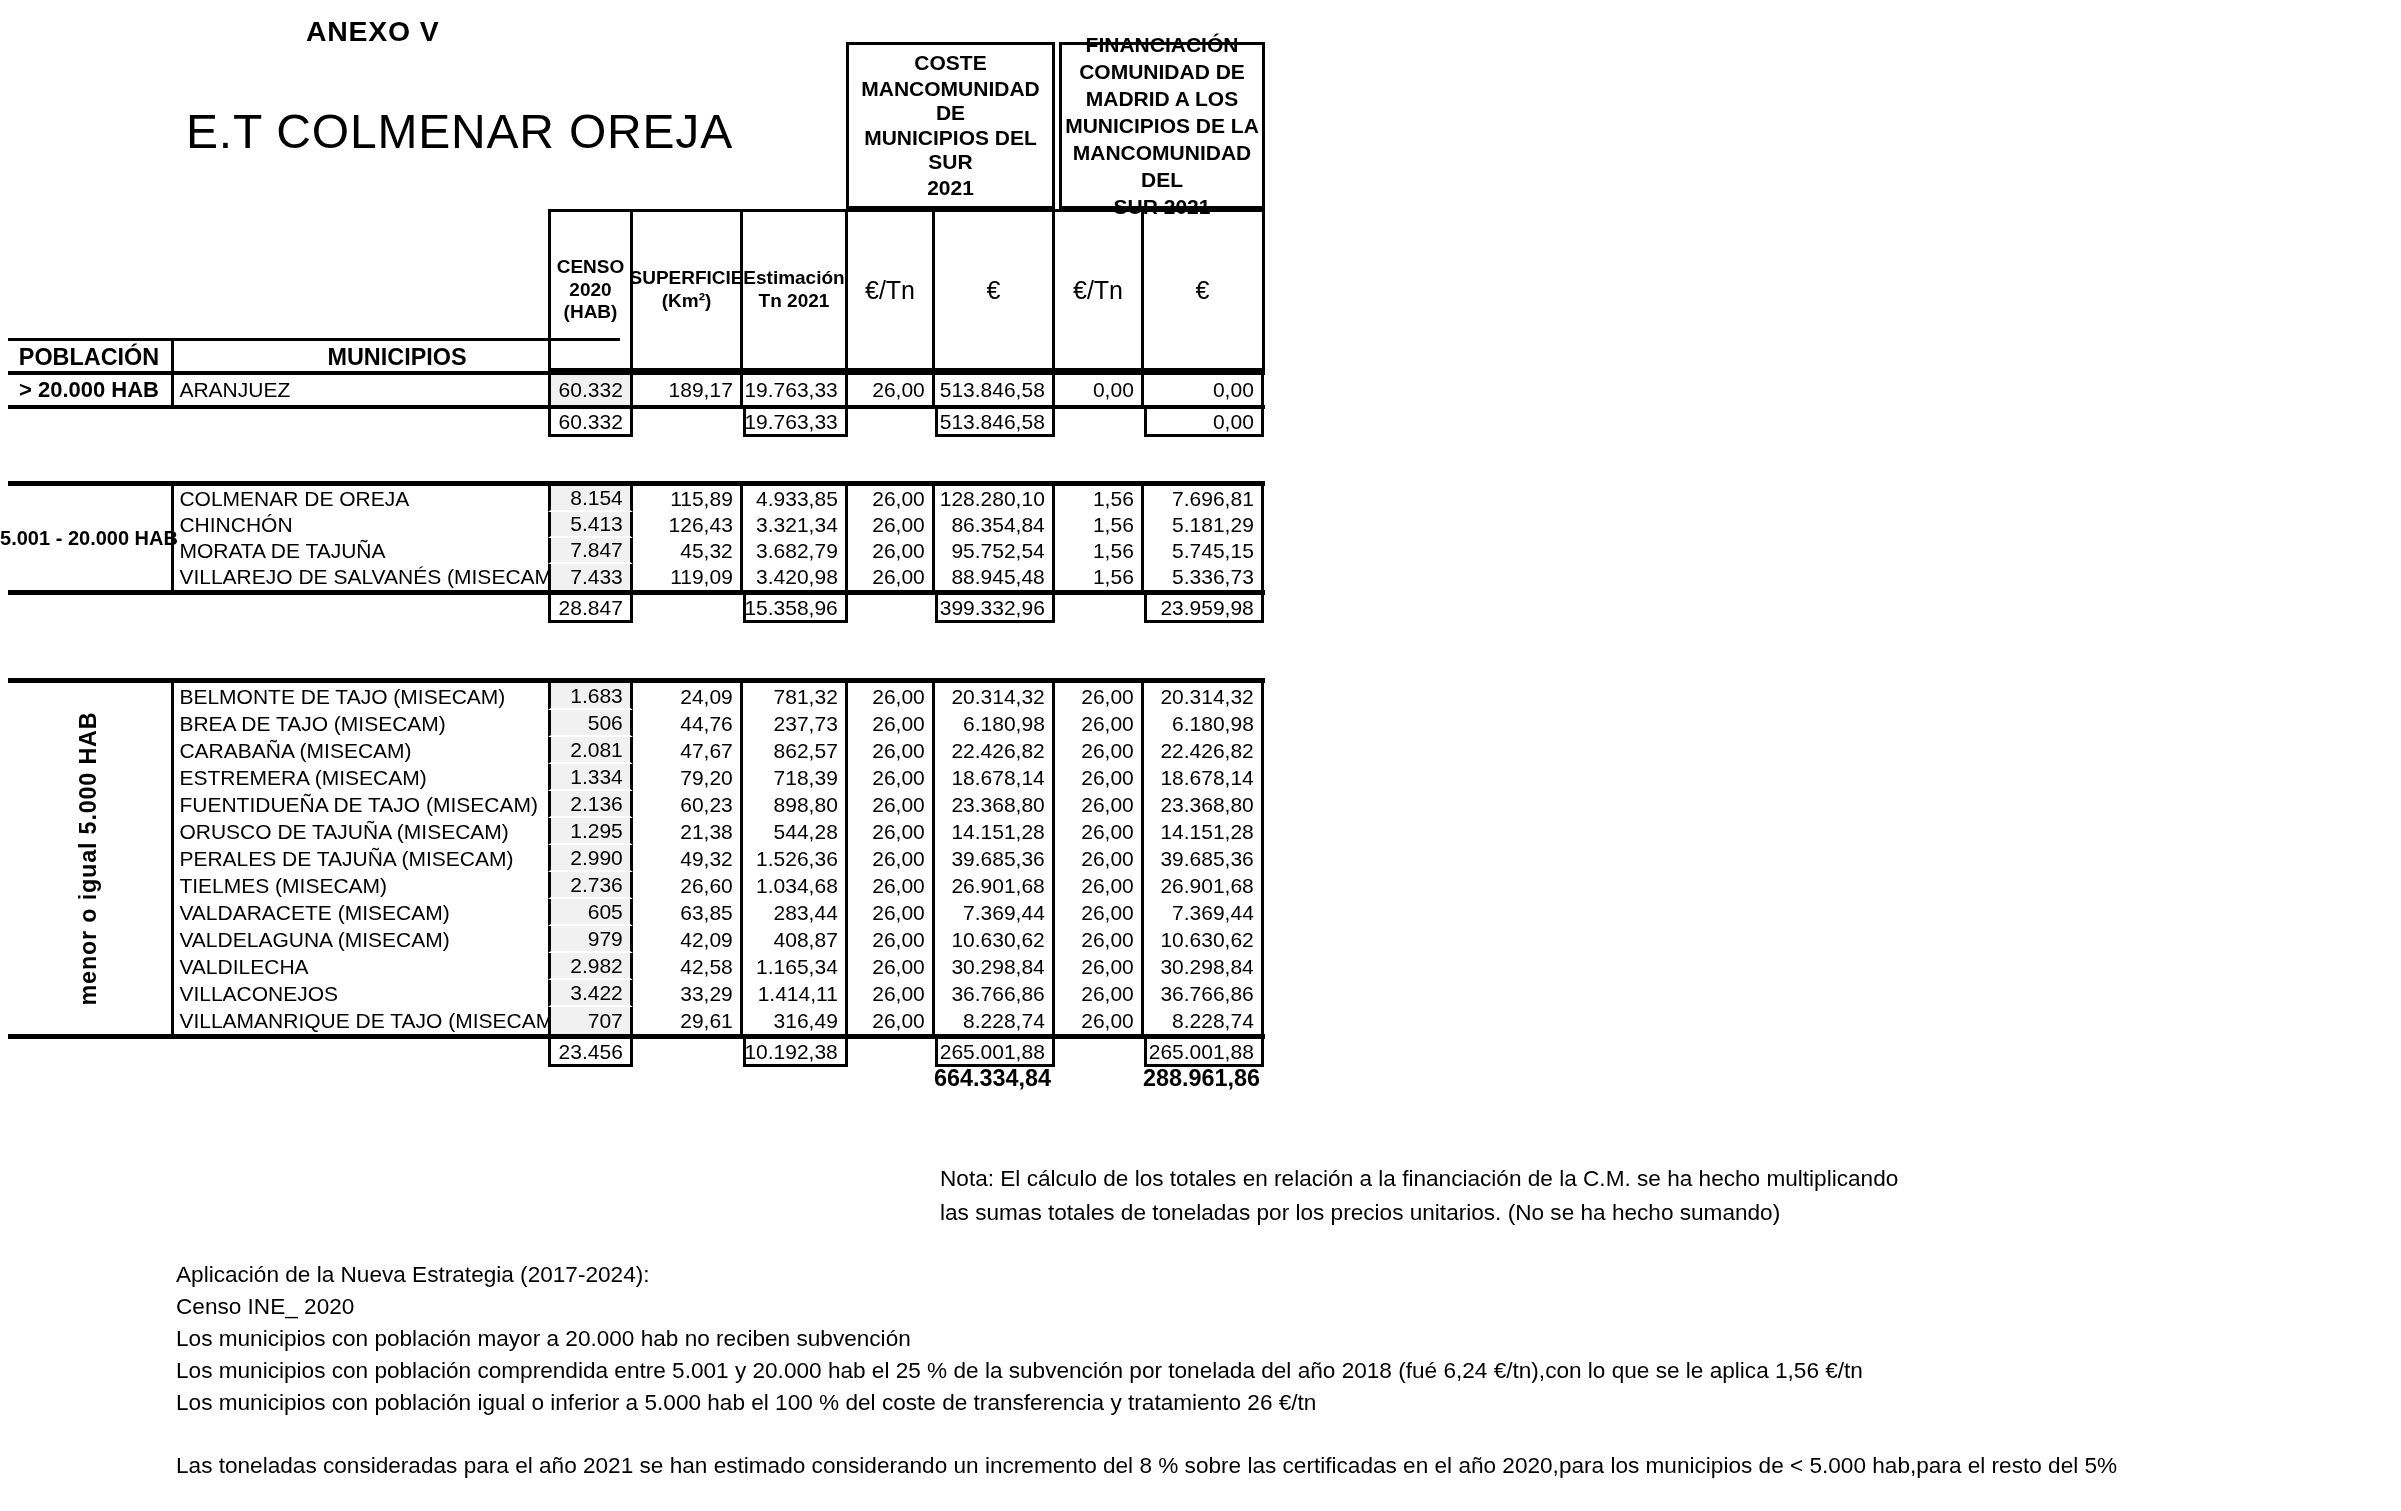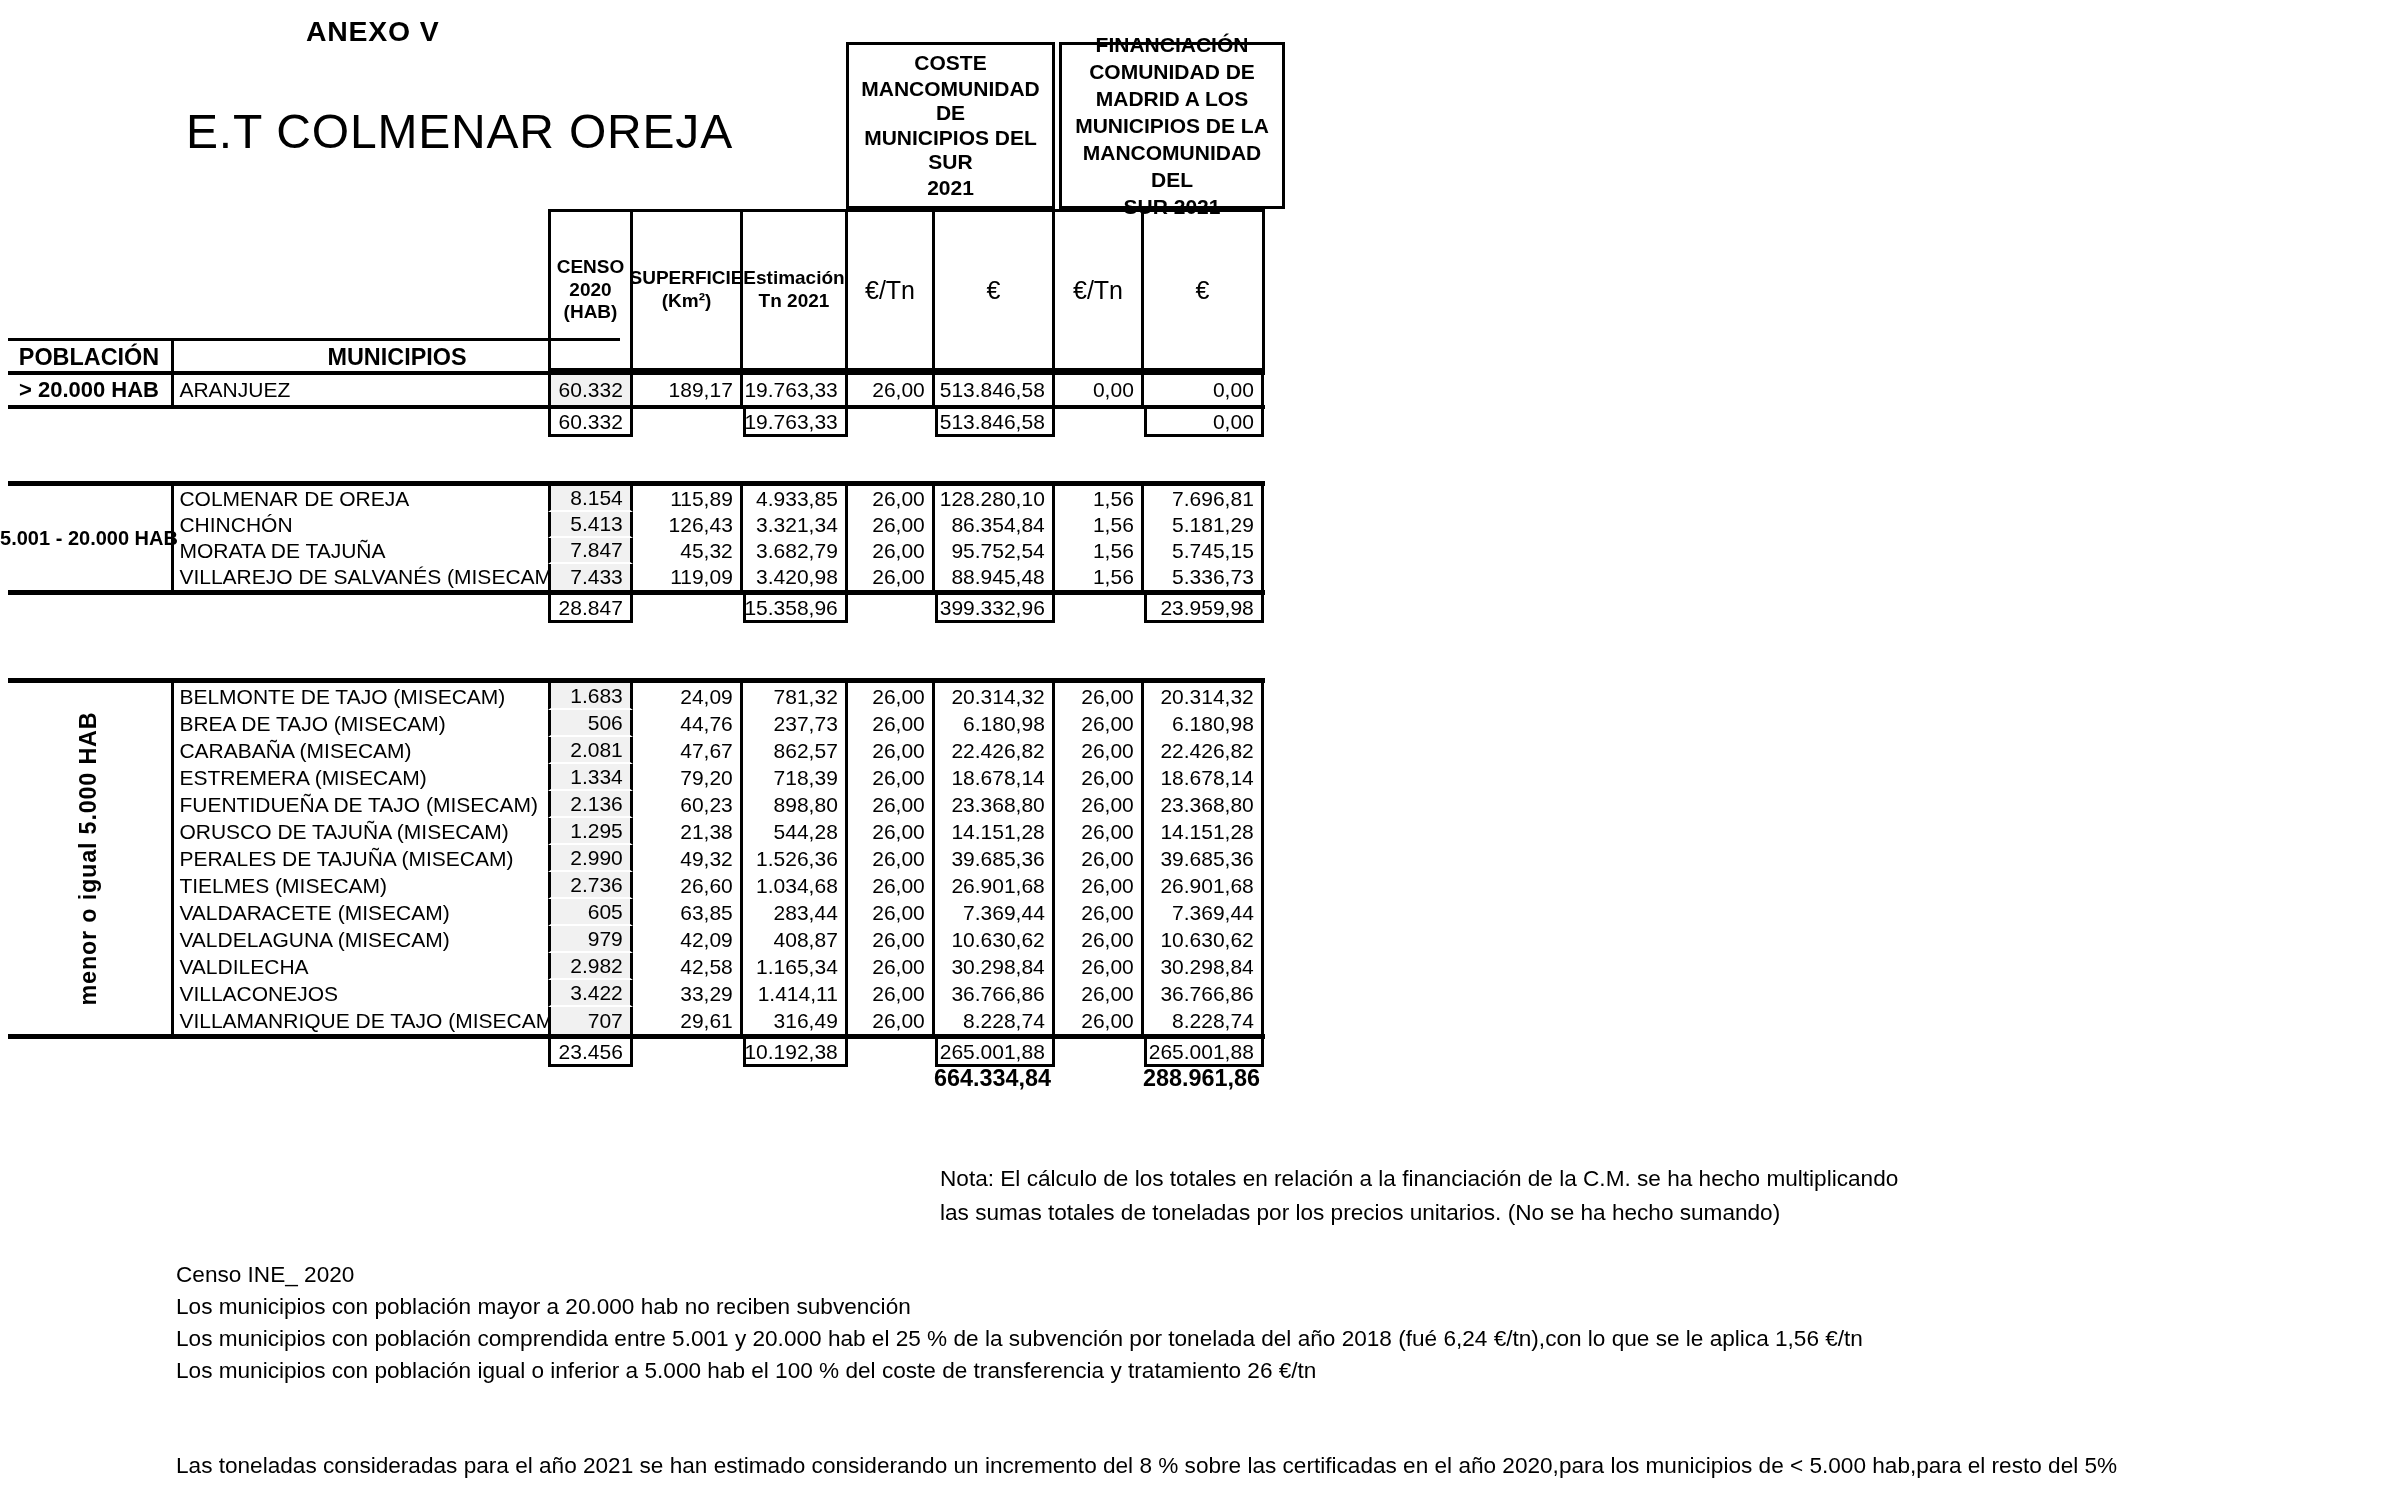--- a/index.html
+++ b/index.html
@@ -6,21 +6,21 @@
   body{width:2401px;height:1512px;overflow:hidden;position:relative;
        font-family:"Liberation Sans",sans-serif;color:#000;}
   .abs{position:absolute;}
   
   #anexo-title{left:306px;top:15px;font-size:28.4px;font-weight:700;letter-spacing:0.8px;}
   #report-title{left:186px;top:104px;font-size:48px;font-weight:400;letter-spacing:0.8px;}
   
   .hbox{border:3.3px solid #000;box-sizing:border-box;display:flex;flex-direction:column;
         align-items:center;text-align:center;font-weight:700;font-size:21px;}
   #coste-box{left:846px;top:42px;width:209px;height:167px;justify-content:space-around;padding:5px 1.7px;}
-  #fin-box{left:1059px;top:42px;width:226px;height:167px;justify-content:center;line-height:27px;}
+  #fin-box{left:1059px;top:42px;width:206px;height:167px;justify-content:center;line-height:27px;}
   
   #subheader{left:548px;top:209px;width:717px;height:162px;border:3.3px solid #000;
              box-sizing:border-box;display:grid;
              grid-template-columns:82px 110px 105px 87px 120px 89px 117px;}
   .shc{border-right:3.3px solid #000;display:flex;flex-direction:column;justify-content:center;
        align-items:center;text-align:center;font-weight:700;font-size:19px;line-height:22.6px;}
   .shc:last-child{border-right:none;}
   .shc.eu{font-weight:400;font-size:25px;}
   
   #pob-hdr{left:7.5px;top:338px;width:163px;height:33px;border-top:3.3px solid #000;box-sizing:border-box;
@@ -309,19 +309,20 @@
 
 <div class="abs gtotal" style="left:870px;top:1065px">664.334,84</div>
 <div class="abs gtotal" style="left:1079px;top:1065px">288.961,86</div>
 
 <div class="abs" id="nota">
   <div>Nota: El cálculo de los totales en relación a la financiación de la C.M. se ha hecho multiplicando</div>
   <div>las sumas totales de toneladas por los precios unitarios. (No se ha hecho sumando)</div>
 </div>
 
 <div class="abs" id="footnotes">
+    <div>Aplicación de la Nueva Estrategia (2017-2024):</div>
     <div>Censo INE_ 2020</div>
     <div>Los municipios con población mayor a 20.000 hab no reciben subvención</div>
     <div>Los municipios con población comprendida entre 5.001 y 20.000 hab el 25 % de la subvención por tonelada del año 2018 (fué 6,24 €/tn),con lo que se le aplica 1,56 €/tn</div>
     <div>Los municipios con población igual o inferior a 5.000 hab el 100 % del coste de transferencia y tratamiento 26 €/tn</div>
   </div>
 <div class="abs" id="footnote-last">Las toneladas consideradas para el año 2021 se han estimado considerando un incremento del 8 % sobre las certificadas en el año 2020,para los municipios de &lt; 5.000 hab,para el resto del 5%</div>
 
 
 </body></html>

